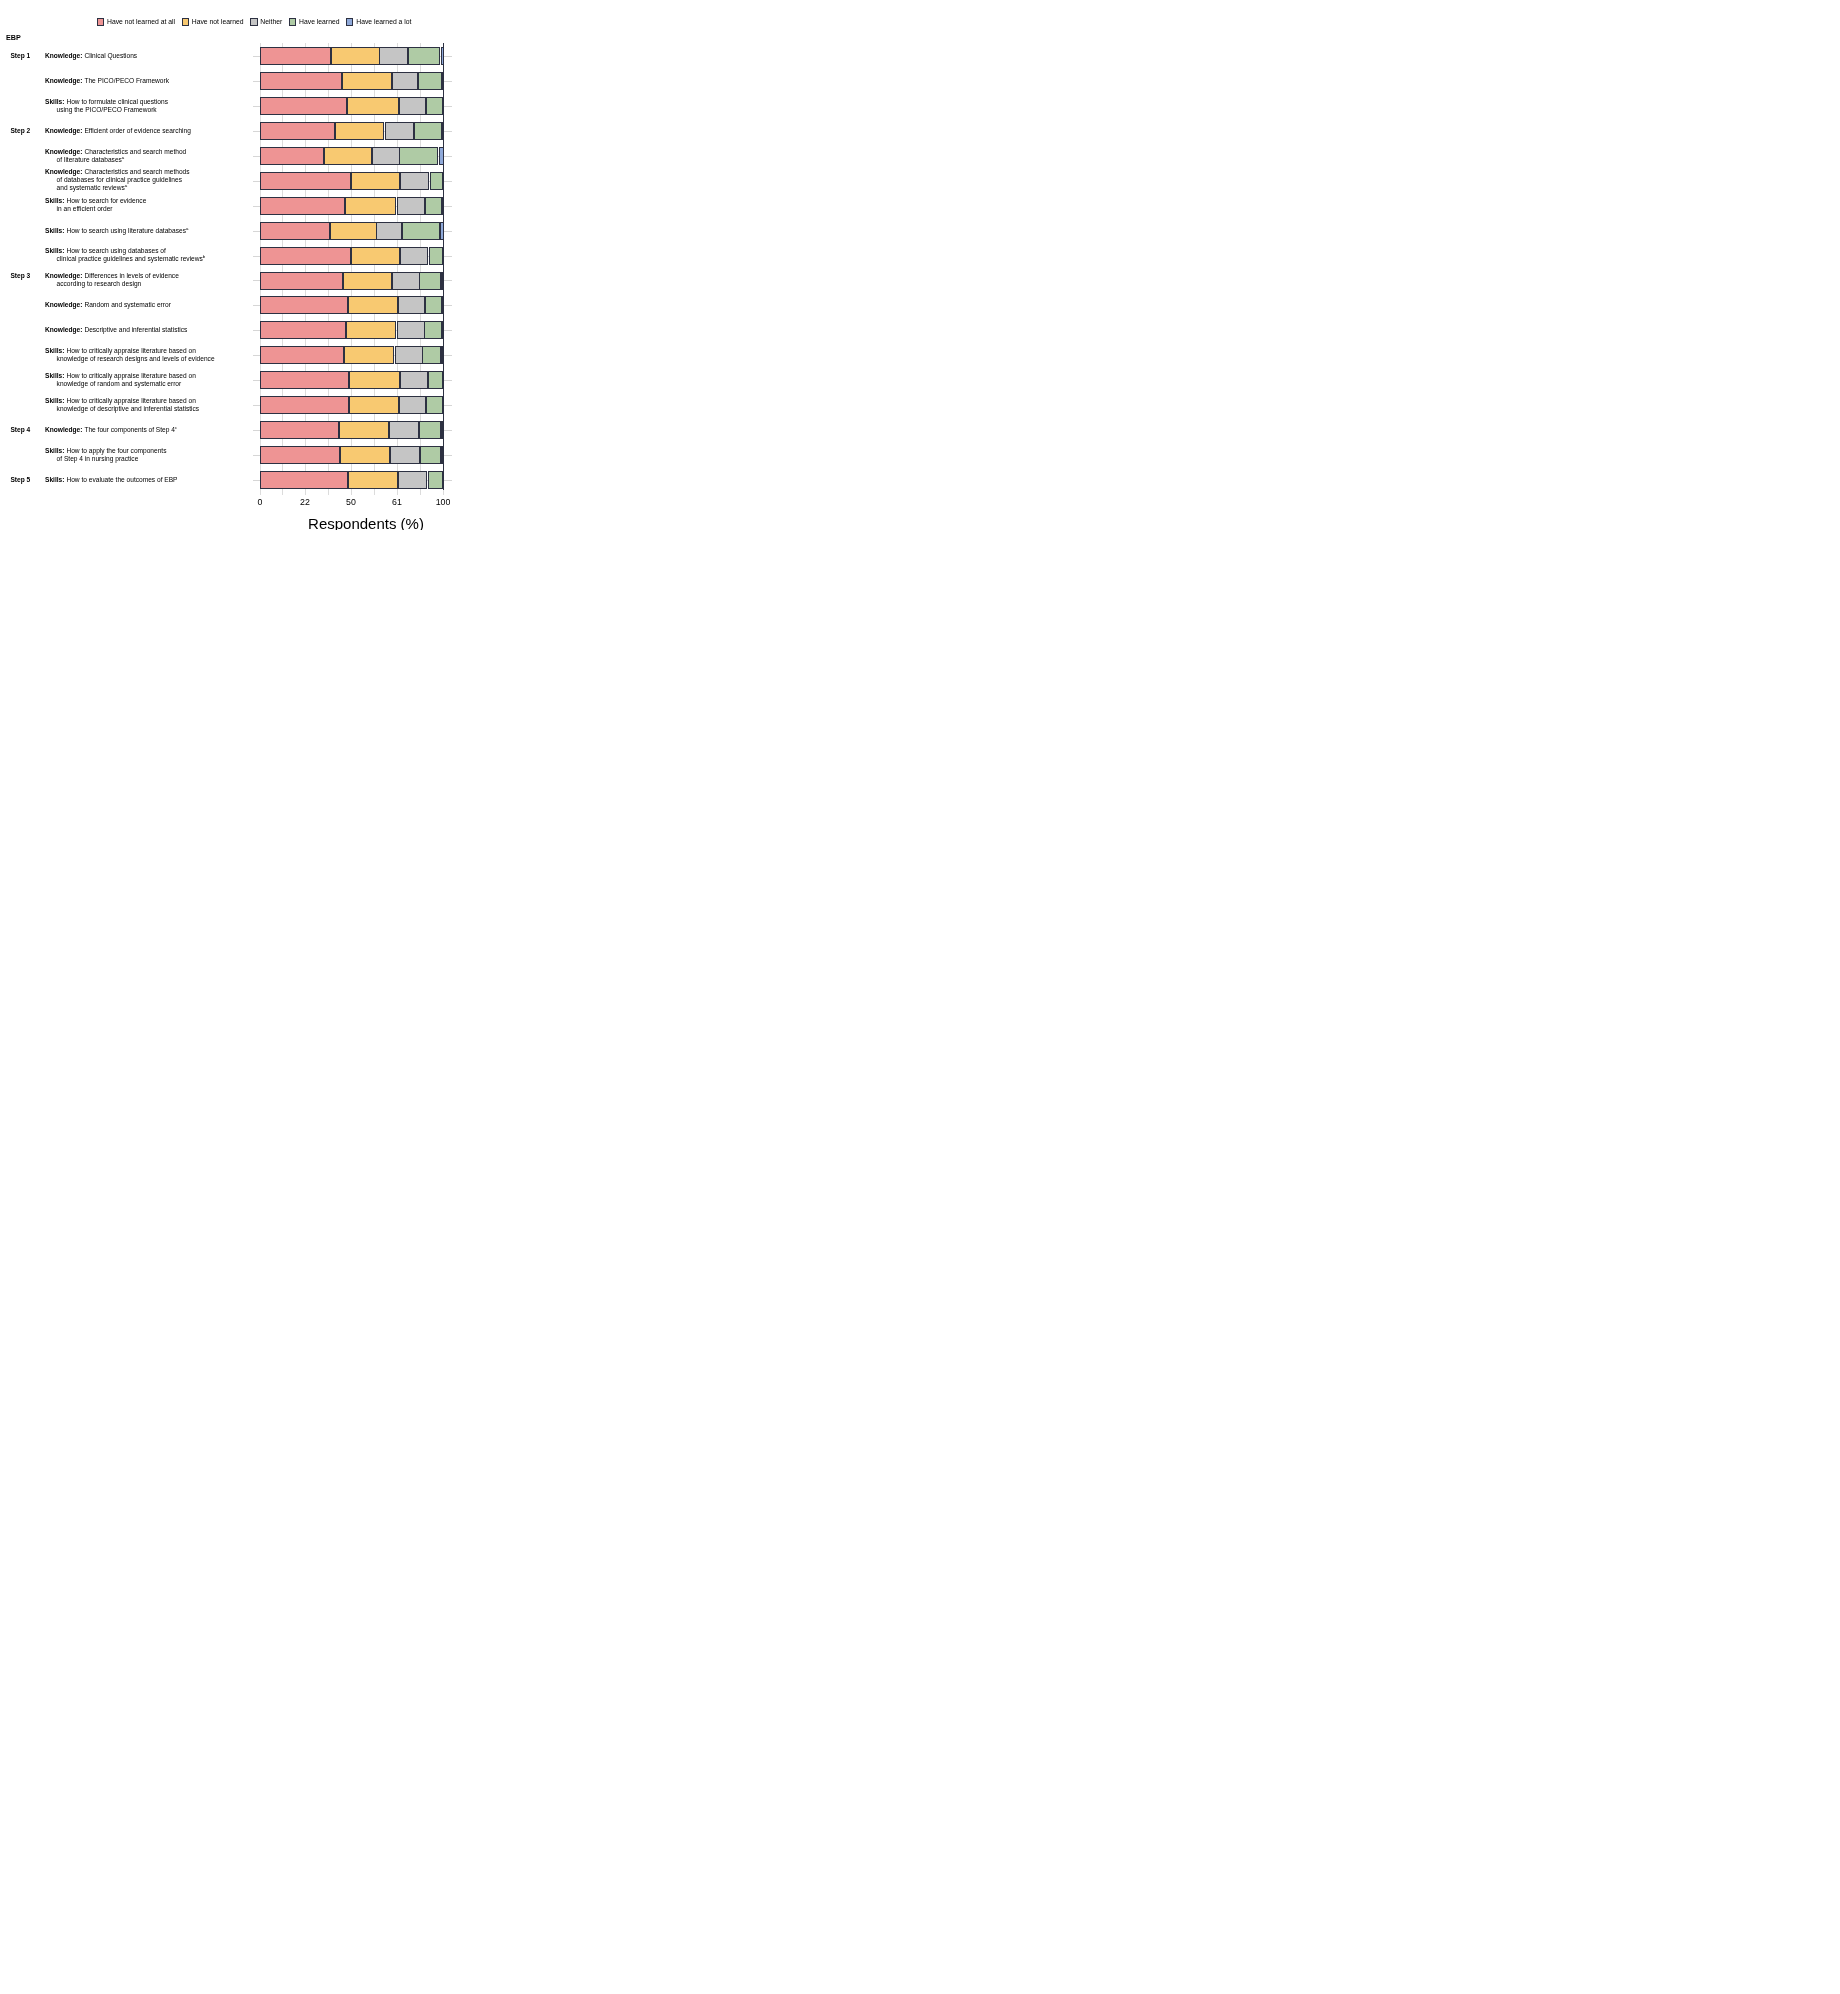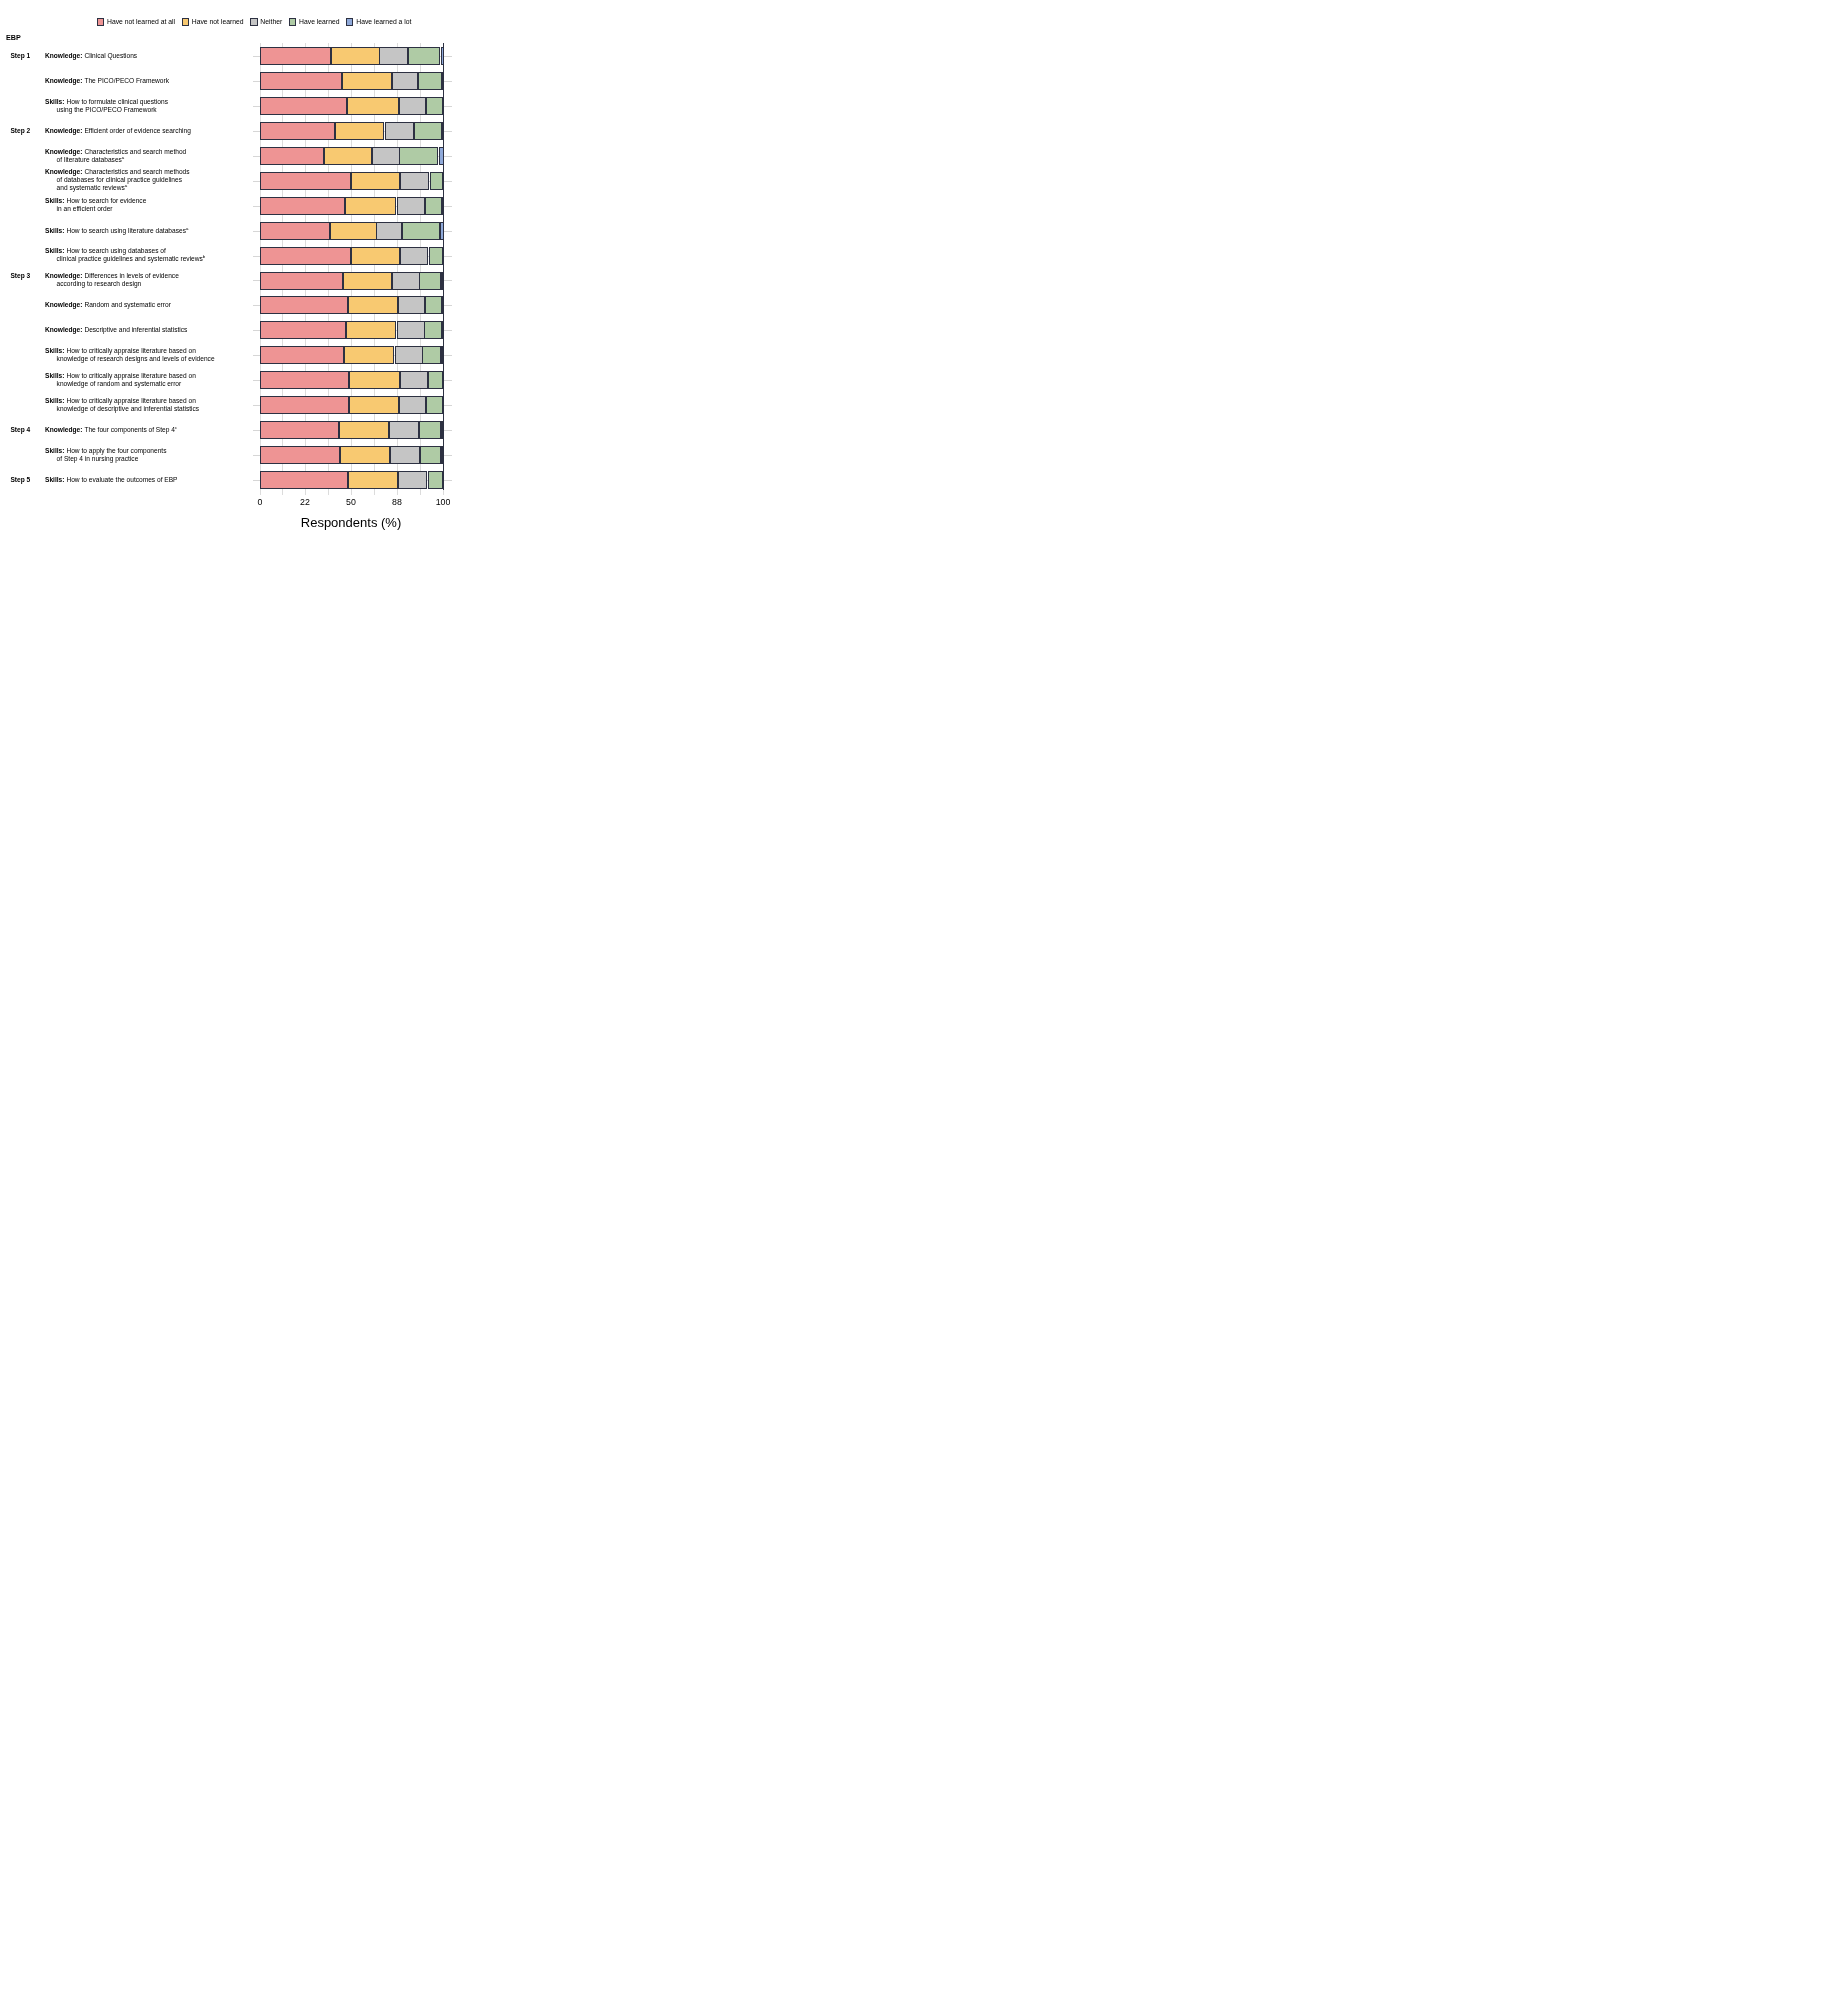--- a/index.html
+++ b/index.html
@@ -25,21 +25,21 @@
   .row-label .pfx{font-weight:700;margin-right:2px;}
   .row-label sup{font-size:4.4px;line-height:0;}
   
   .vgrid{position:absolute;width:0.4px;background:#DCDCDC;}
   .hgrid{position:absolute;height:0.4px;background:#D6D6D6;}
   .axis-right-line{position:absolute;width:0.6px;background:#2D3142;}
   .bar{position:absolute;height:18px;}
   .seg{position:absolute;top:0;height:18px;box-sizing:border-box;border:0.5px solid #2D3142;}
   
   .tick-label{position:absolute;width:32px;text-align:center;font-size:8.8px;color:#000;}
-  #xlabel{position:absolute;left:271px;width:160px;text-align:center;top:515px;font-size:13px;color:#000;}
+  #xlabel{position:absolute;left:286px;width:160px;text-align:center;top:515px;font-size:15px;color:#000;}
 </style>
 </head>
 <body>
 
 <div id="fig">
   <div id="legend">
       <div class="legend-item">
         <span class="legend-swatch" style="background: rgb(238, 148, 148);"></span>
         <span class="legend-label">Have not learned at all</span>
       </div>
@@ -284,16 +284,16 @@
       <div class="ln"><span class="pfx">Skills:</span><span>How to apply the four components</span></div>
       <div class="ln cont"><span>of Step 4 in nursing practice</span></div>
     </div>
     <div class="step-label" style="top: 476px;">Step 5</div>
     <div class="row-label" style="top: 476px;">
       <div class="ln"><span class="pfx">Skills:</span><span>How to evaluate the outcomes of EBP</span></div>
     </div>
     <div class="tick-label" style="left: 244px; top: 497px;">0</div>
     <div class="tick-label" style="left: 289px; top: 497px;">22</div>
     <div class="tick-label" style="left: 335px; top: 497px;">50</div>
-    <div class="tick-label" style="left: 381px; top: 497px;">88</div>
+    <div class="tick-label" style="left: 381px; top: 497px;">61</div>
     <div class="tick-label" style="left: 427px; top: 497px;">100</div>
   </div>
 
 
 </body></html>

